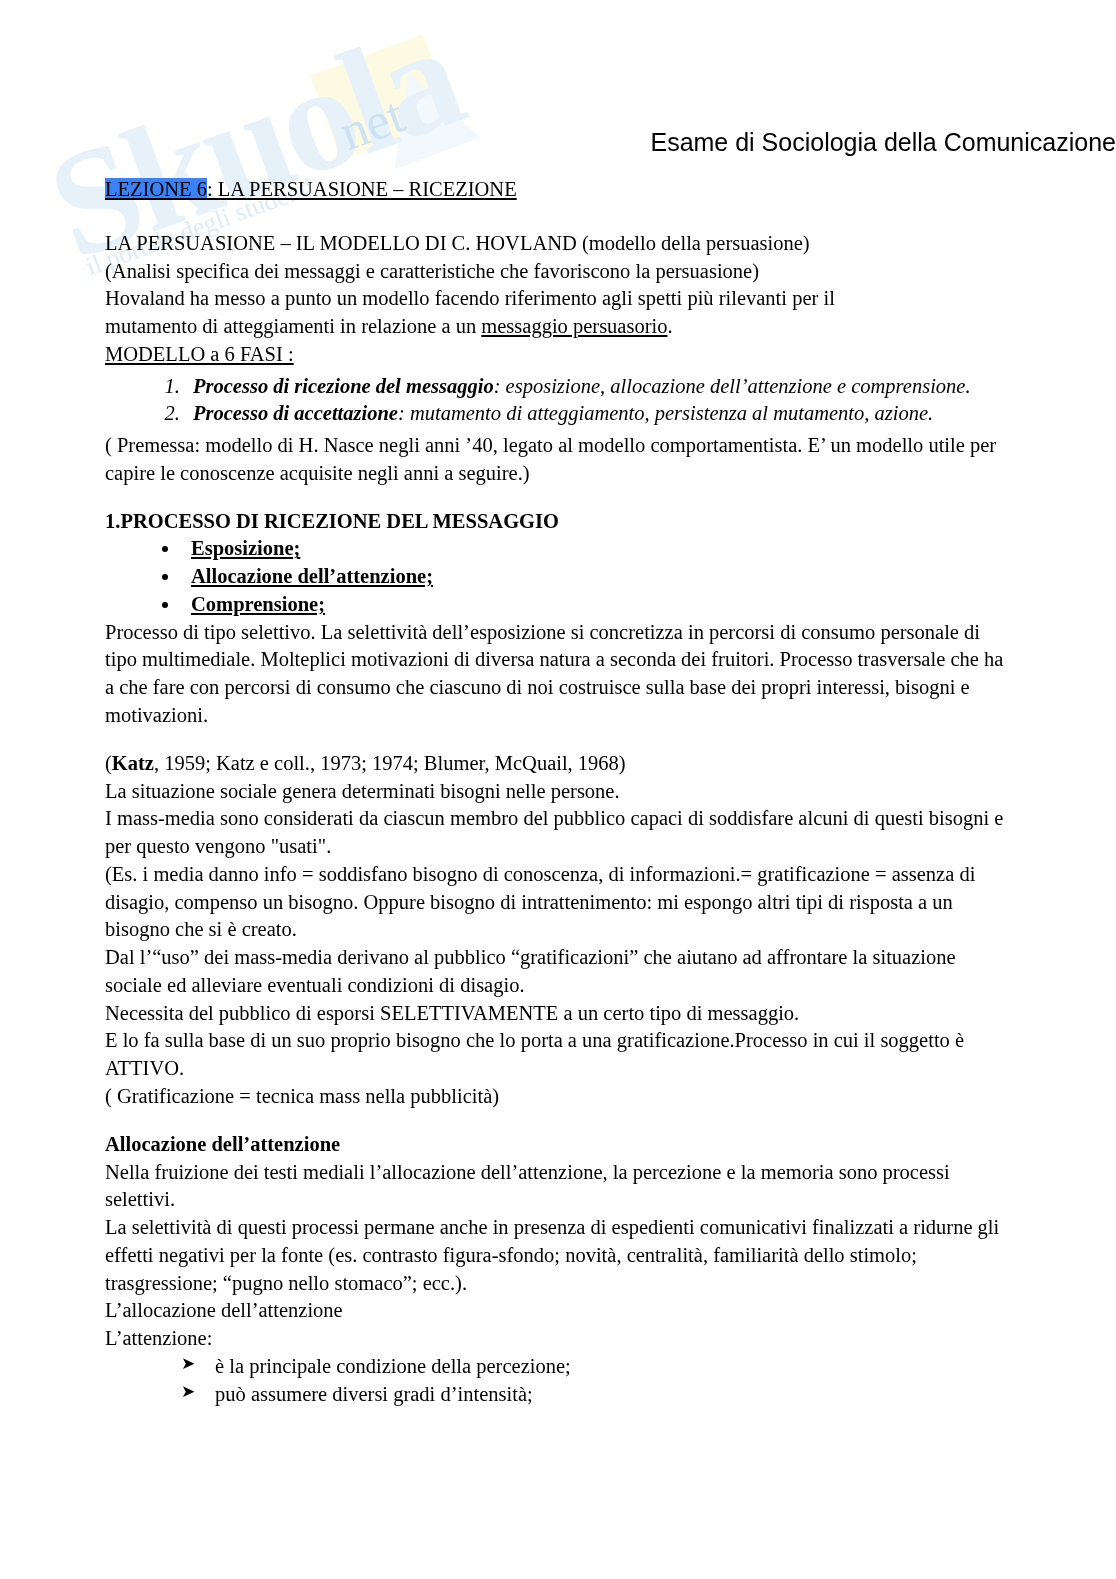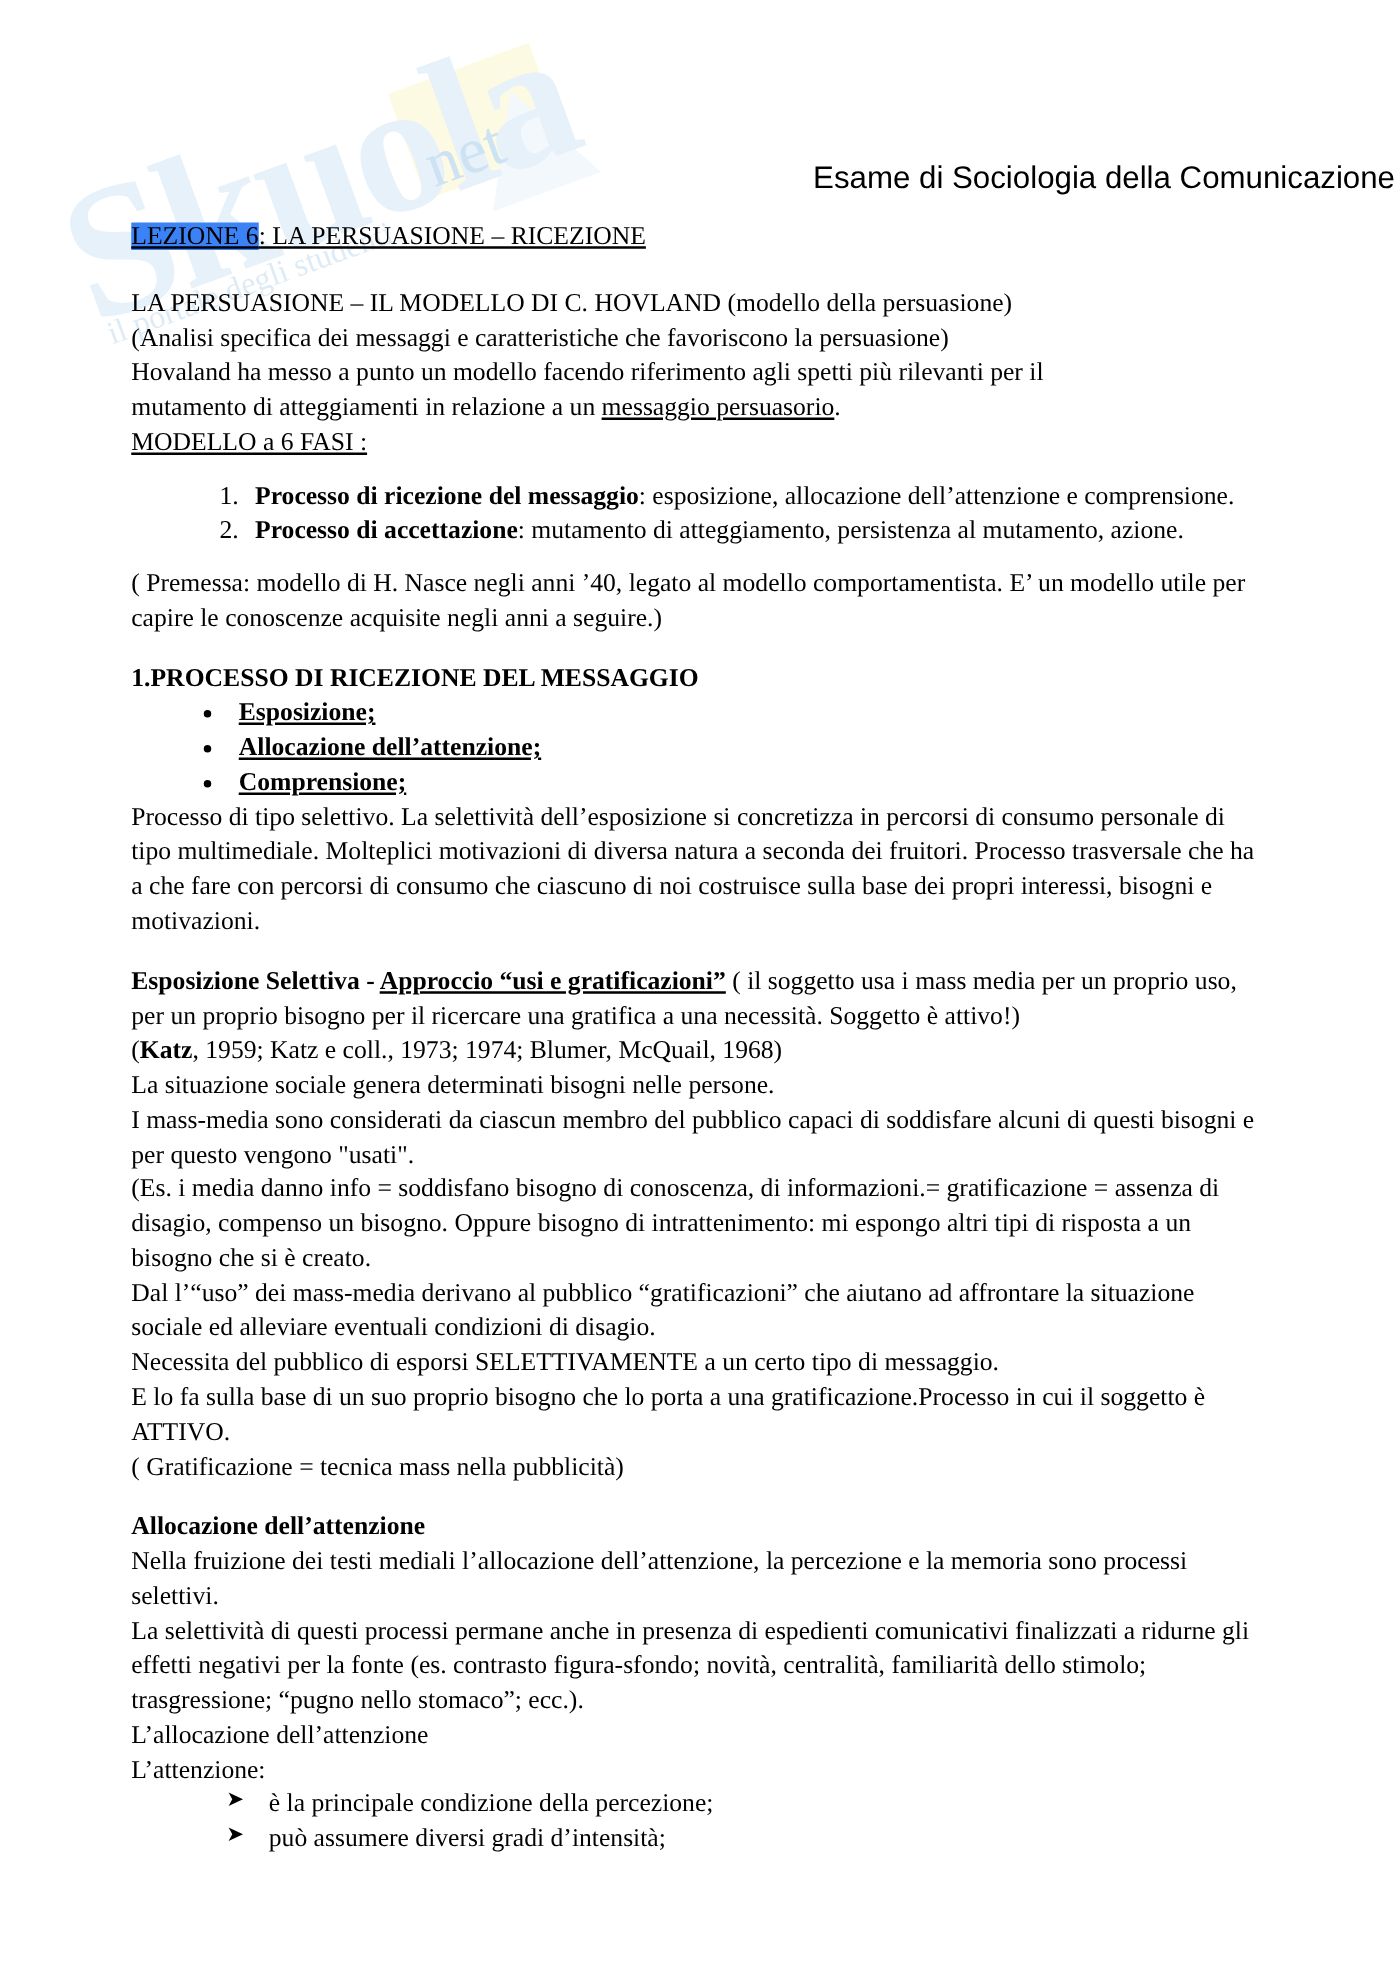--- a/index.html
+++ b/index.html
@@ -108,23 +108,24 @@
   }
   .u { text-decoration: underline; }
   .b { font-weight: bold; }
   .spacer-sm { height: 20px; }
   .spacer-md { height: 26px; }
 
   p { margin: 0; }
 
   
   ol.num {
-    margin: 15px;
+    margin: 4px;
     padding-left: 76px;
     list-style-type: decimal;
+    font-style: italic;
   }
   ol.num > li {
     margin: 0;
     padding-left: 8px;
   }
   ol.num > li::marker {
     font-weight: normal;
   }
 
   
@@ -211,23 +212,20 @@
         <li><span>Esposizione;</span></li>
         <li><span>Allocazione dell’attenzione;</span></li>
         <li><span>Comprensione;</span></li>
       </ul>
 
       <p>Processo di tipo selettivo. La selettività dell’esposizione si concretizza in percorsi di consumo personale di tipo multimediale. Molteplici motivazioni di diversa natura a seconda dei fruitori. Processo trasversale che ha a che fare con percorsi di consumo che ciascuno di noi costruisce sulla base dei propri interessi, bisogni e motivazioni.</p>
 
       <div class="spacer-sm"></div>
 
       <p>
-        <span class="b">Esposizione Selettiva -  </span><span class="b u">Approccio “usi e gratificazioni”</span><span> ( il soggetto usa i mass media per un proprio uso, per un proprio bisogno per il ricercare una gratifica a una necessità. Soggetto è attivo!)</span>
-      </p>
-      <p>
         <span>(</span><span class="b">Katz</span><span>, 1959; Katz e coll., 1973; 1974; Blumer, McQuail, 1968)</span>
       </p>
       <p>La situazione sociale genera determinati bisogni nelle persone.</p>
       <p>I  mass-media sono considerati da ciascun membro del pubblico capaci di soddisfare alcuni di questi bisogni e per questo vengono "usati".</p>
       <p>(Es. i media danno info = soddisfano bisogno di conoscenza, di informazioni.= gratificazione = assenza di disagio, compenso un bisogno. Oppure bisogno di intrattenimento: mi espongo altri tipi di risposta a un bisogno che si è creato.</p>
       <p>Dal l’“uso” dei mass-media derivano al pubblico “gratificazioni” che aiutano ad affrontare la situazione sociale ed alleviare eventuali condizioni di disagio.</p>
       <p>Necessita del pubblico di esporsi SELETTIVAMENTE a un certo tipo di messaggio.</p>
       <p>E lo fa sulla base di un suo proprio bisogno che lo porta a una gratificazione.Processo in cui il soggetto è ATTIVO.</p>
       <p>( Gratificazione = tecnica mass nella pubblicità)</p>
 

